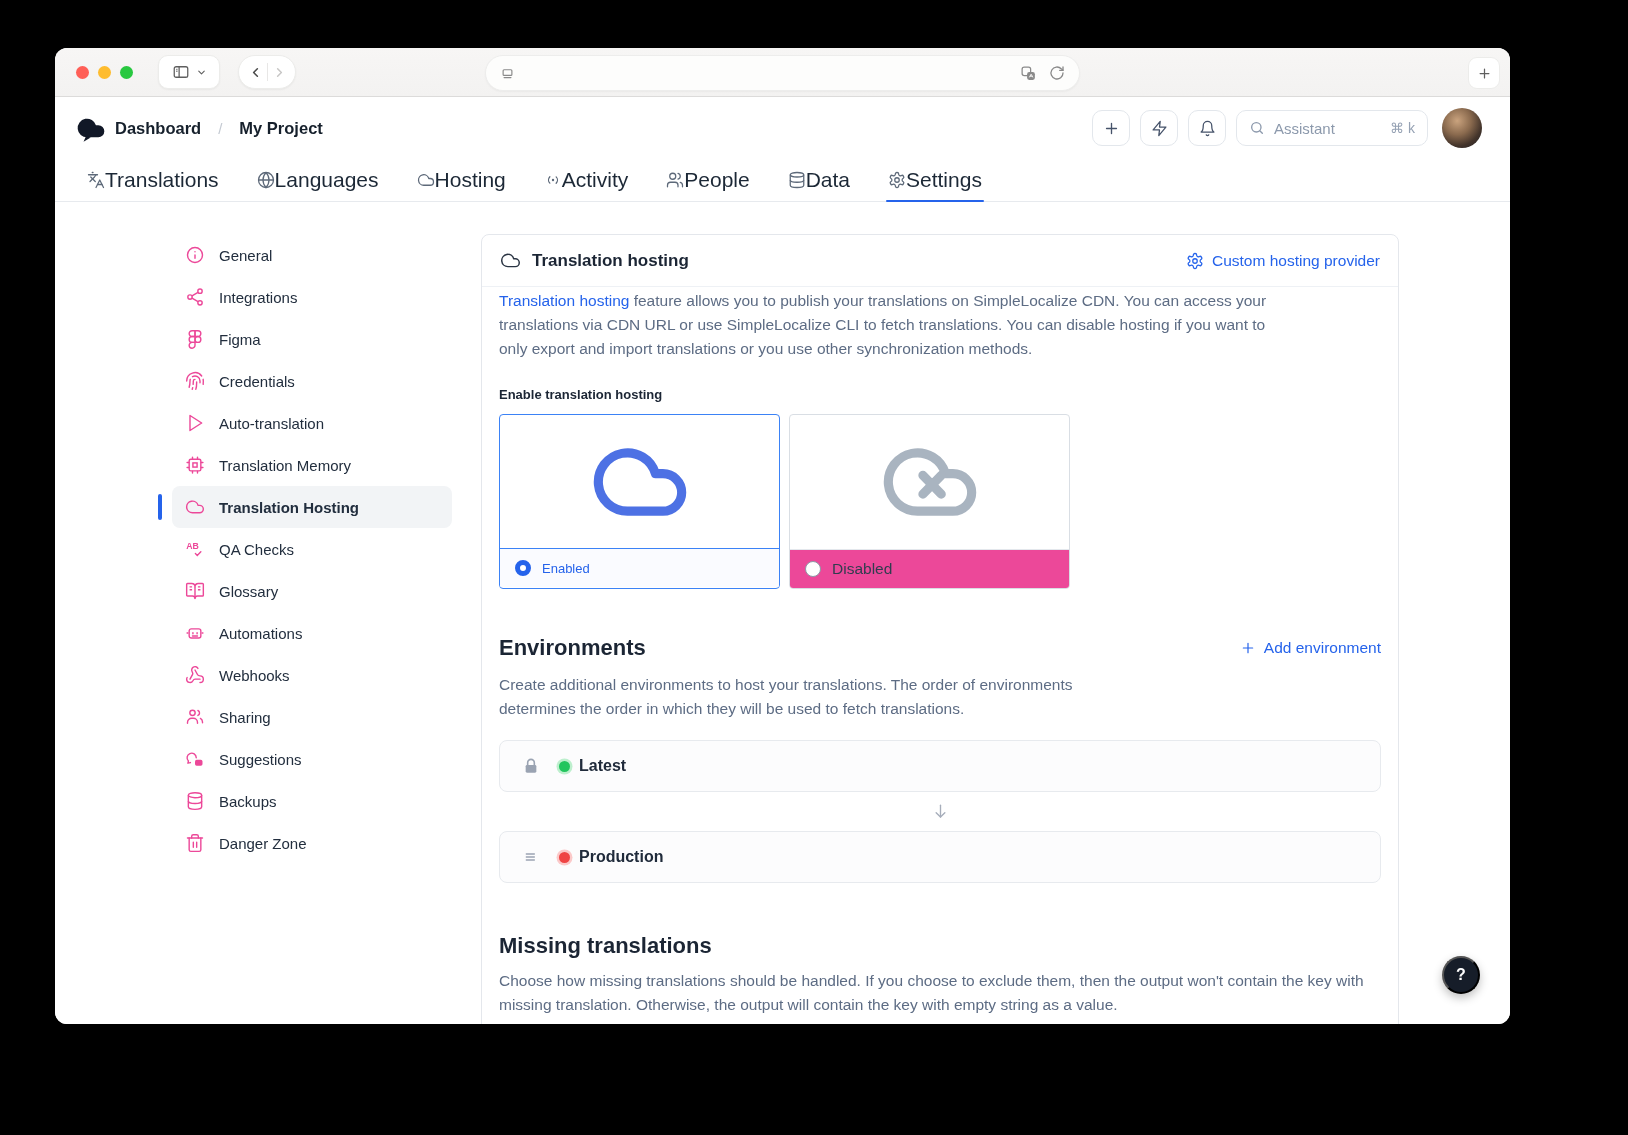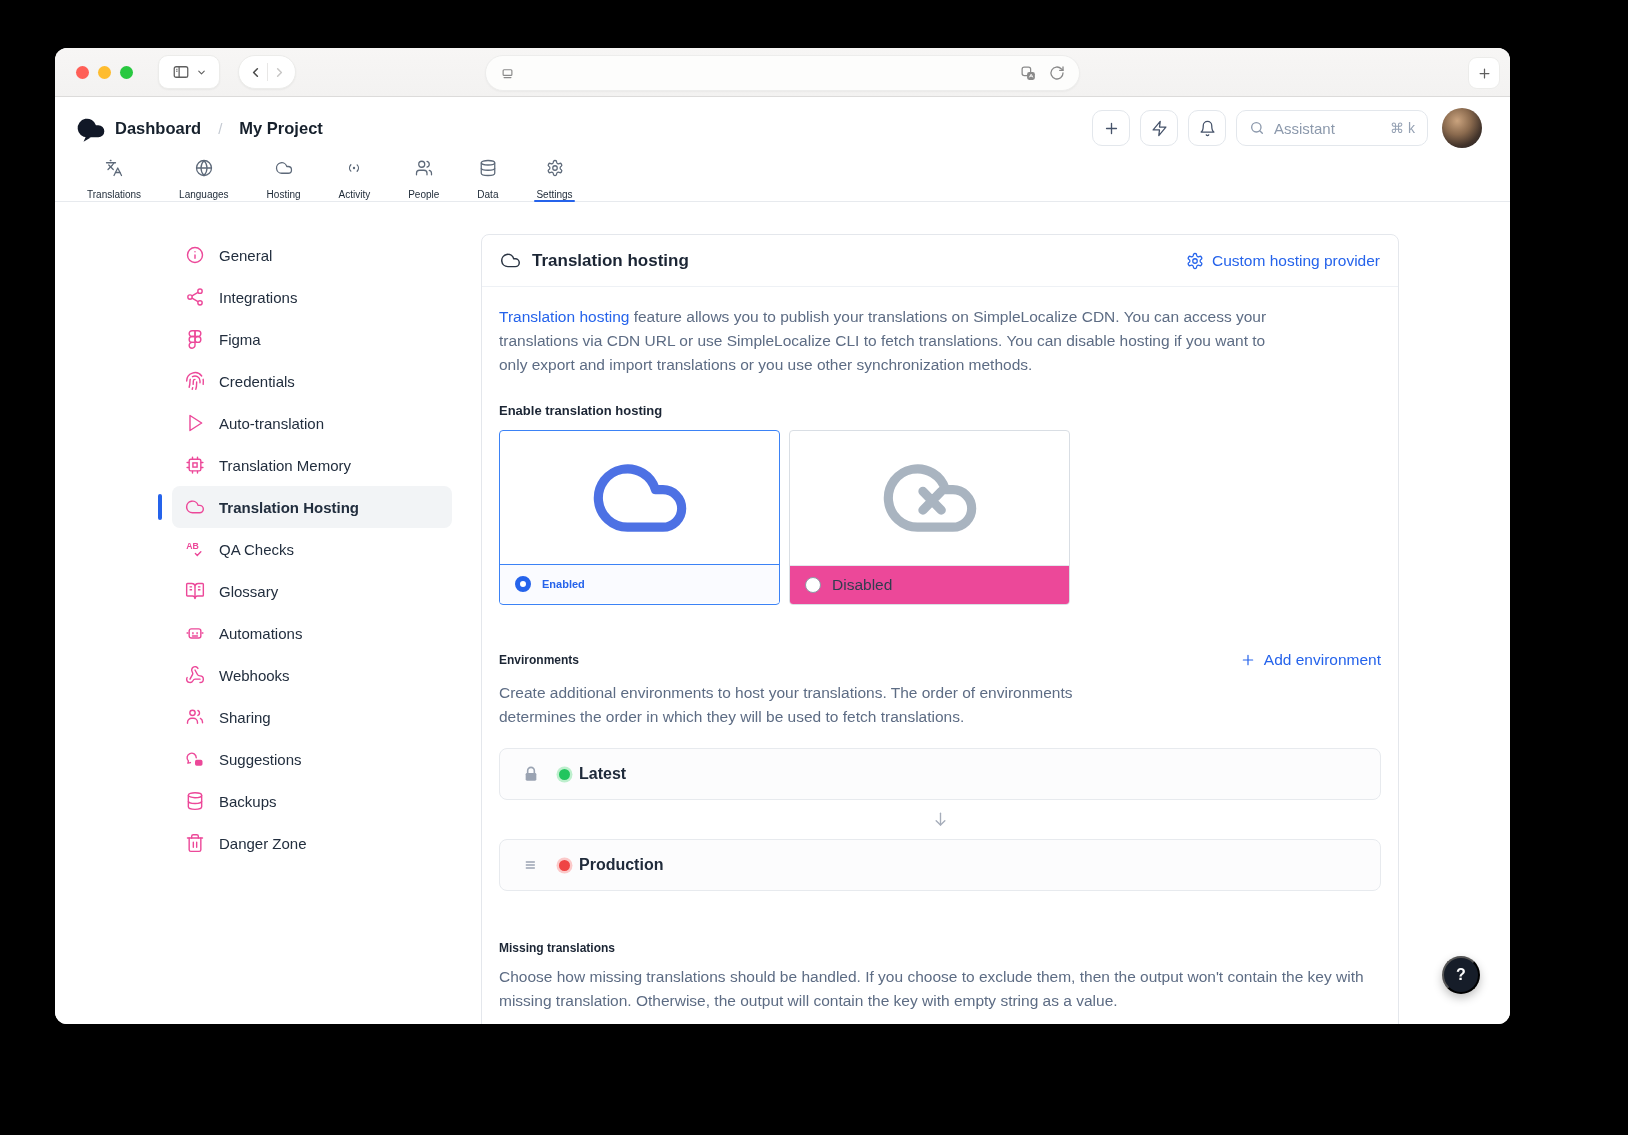--- a/index.html
+++ b/index.html
@@ -39,22 +39,22 @@
   .hdr-btn { width:38px; height:36px; border-radius:10px; border:1px solid #e3e7ec; background:#fff;
              display:flex; align-items:center; justify-content:center; color:#46536a; }
   .assistant { width:192px; height:36px; border-radius:10px; border:1px solid #e3e7ec; background:#fff;
                display:flex; align-items:center; padding:0 12px; gap:9px; color:#8c99ac; font-size:15px; }
   .assistant .shortcut { margin-left:auto; color:#96a2b4; font-size:14px; }
   .avatar { width:40px; height:40px; border-radius:50%; margin-left:4px;
             background:radial-gradient(circle at 38% 32%, #caa37e 0%, #8a6a4e 38%, #43342b 68%, #1d1d24 100%); }
 
   
   .tabs { display:flex; gap:34px; padding:0 30px; border-bottom:1px solid #e7eaee; height:43px; }
-  .tab { display:flex; align-items:center; gap:12px; font-size:10px; font-weight:500; color:#1c2836;
-         position:relative; padding:0 2px;flex-direction:column; }
+  .tab { display:flex; align-items:center; gap:0; font-size:21px; font-weight:500; color:#1c2836;
+         position:relative; padding:0 2px; }
   .tab .ticon { color:#5d6979; display:flex; }
   .tab.active::after { content:""; position:absolute; left:0; right:0; bottom:-1px; height:2.5px;
                        background:#2563eb; border-radius:2px; }
 
   
   .content { display:flex; padding-top:32px; }
   .settings-nav { margin-left:117px; width:280px; flex-shrink:0; }
   .nav-item { height:42px; display:flex; align-items:center; gap:14px; padding:0 12px 0 13px;
               border-radius:8px; position:relative; font-size:15px; font-weight:500; color:#222e3e; }
   .nav-item .nicon { color:#ec4899; display:flex; }
@@ -63,41 +63,41 @@
                              width:4px; height:26px; background:#2563eb; border-radius:3px; }
 
   .card { margin-left:29px; width:918px; background:#fff; border:1px solid #e4e7ec; border-radius:8px; height:900px; }
   .card-header { display:flex; align-items:center; justify-content:space-between; padding:15px 18px;
                  border-bottom:1px solid #eef1f5; }
   .card-title-wrap { display:flex; align-items:center; gap:11px; color:#1b2534; }
   .card-title { font-size:17px; font-weight:700; }
   .blue-link { display:flex; align-items:center; gap:8px; color:#2563eb; font-size:15.5px; font-weight:500; }
   .card-body { padding:2px 17px 0; }
   .muted { color:#5d6c84; font-size:15.5px; line-height:24px; }
-  .intro { margin-top:16px; width:782px; }
+  .intro { width:782px; }
   .intro a { color:#2563eb; text-decoration:none; }
   .section-label { margin-top:26px; font-size:13px; font-weight:700; color:#1b2534; }
 
   .options { display:flex; gap:9px; margin-top:12px; }
   .option-card { width:281px; height:175px; border-radius:4px; overflow:hidden; background:#fff; }
   .option-card.selected { border:1.5px solid #3b82f6; }
   .option-card.unselected { border:1px solid #d9dee4; }
   .opt-icon-area { height:134px; display:flex; align-items:center; justify-content:center; }
   .option-card.selected .opt-icon-area { height:133px; }
   .opt-footer { height:39px; display:flex; align-items:center; gap:11px; padding:0 15px; background:#ec4899; }
   .option-card.selected .opt-footer { border-top:1px solid #3b82f6; background:#fafbff; }
   .option-card.unselected .opt-footer { border-top:1px solid #e3e7ec; }
   .radio-on { width:16px; height:16px; border-radius:50%; background:#fff; border:5px solid #2563eb; }
   .radio-off { width:16px; height:16px; border-radius:50%; background:#fff; border:1.5px solid #8e98a6; }
-  .opt-label-on { color:#2563eb; font-size:11px; font-weight:700; }
+  .opt-label-on { color:#2563eb; font-size:13px; font-weight:400; }
   .opt-label-off { color:#313d4f; font-size:15.5px; font-weight:500; }
   .cloud-on { color:#4d71e4; } .cloud-off { color:#a9b4c0; }
 
   .env-header { margin-top:46px; display:flex; align-items:center; justify-content:space-between; }
-  .h2 { font-size:12px; font-weight:700; color:#1b2534; }
+  .h2 { font-size:22px; font-weight:700; color:#1b2534; }
   .env-desc { margin-top:12px; width:624px; }
   .env-row { margin-top:19px; height:52px; border:1px solid #e7eaee; background:#fcfcfd; border-radius:8px;
              display:flex; align-items:center; padding:0 22px; }
   .env-row .dot { width:11px; height:11px; border-radius:50%; margin-left:19px; }
   .dot-green { background:#22c55e; box-shadow:0 0 0 2.5px #bdefcd; }
   .dot-red { background:#ef4444; box-shadow:0 0 0 2.5px #fbc9c9; }
   .env-name { margin-left:9px; font-size:16px; font-weight:700; color:#202b3b; }
   .row-icon { color:#9aa3b2; display:flex; width:18px; justify-content:center; }
   .arrow-row { height:39px; display:flex; align-items:center; justify-content:center; color:#a6adba; }
 

